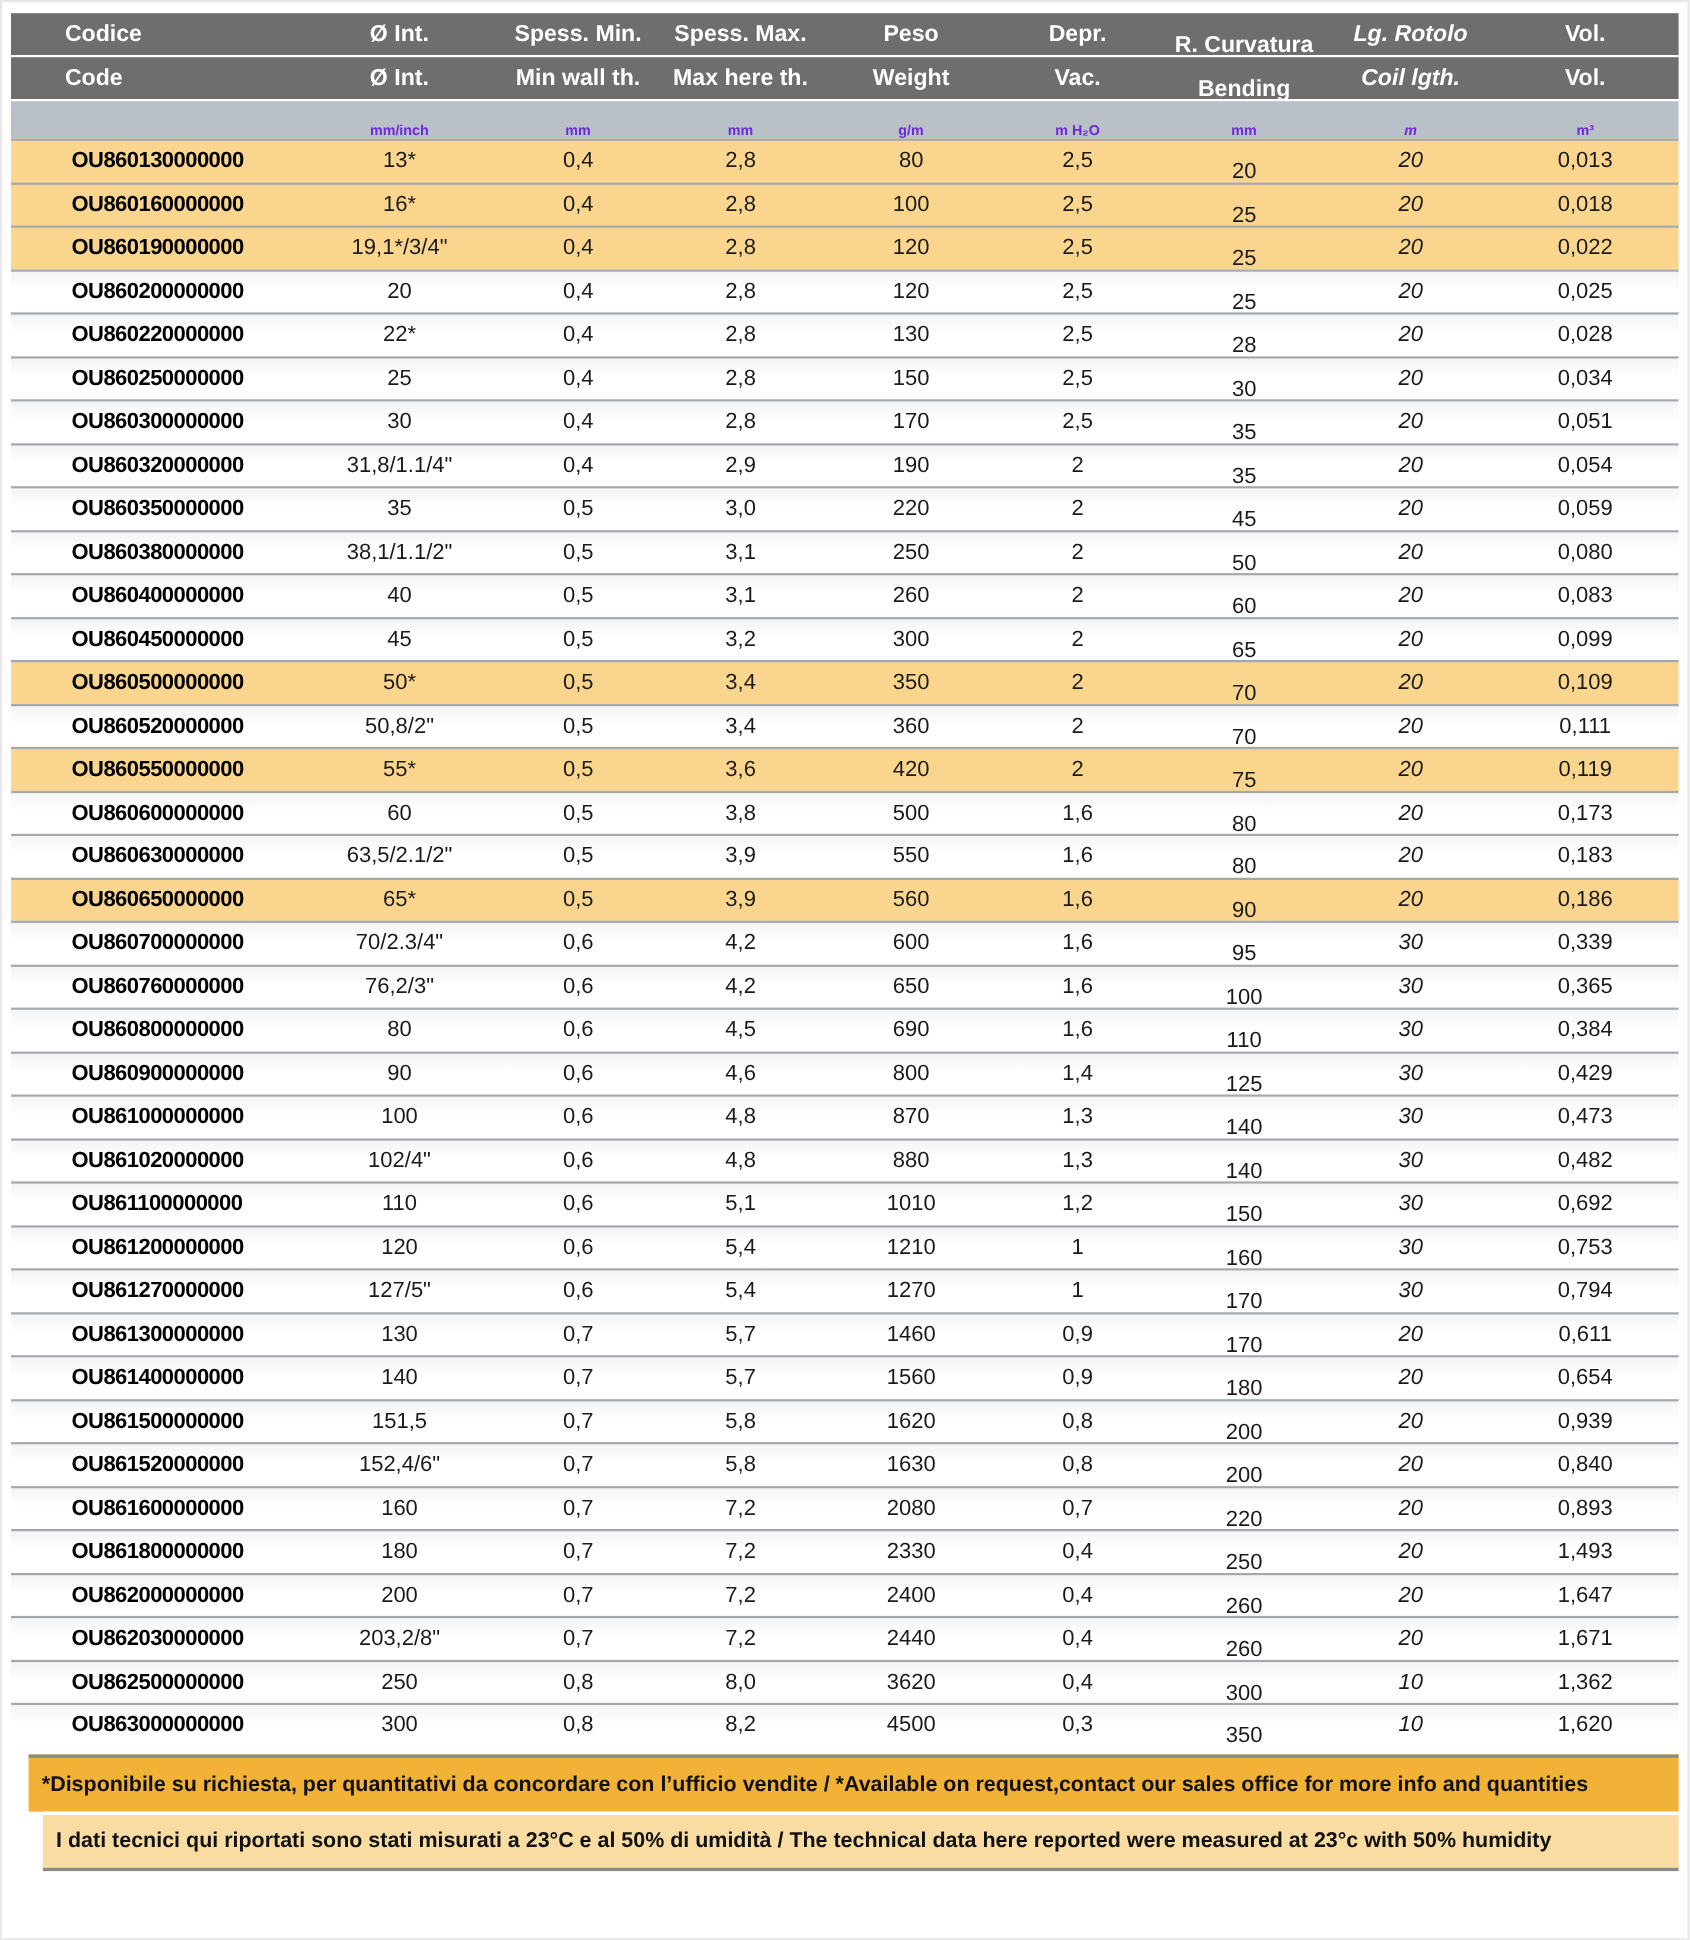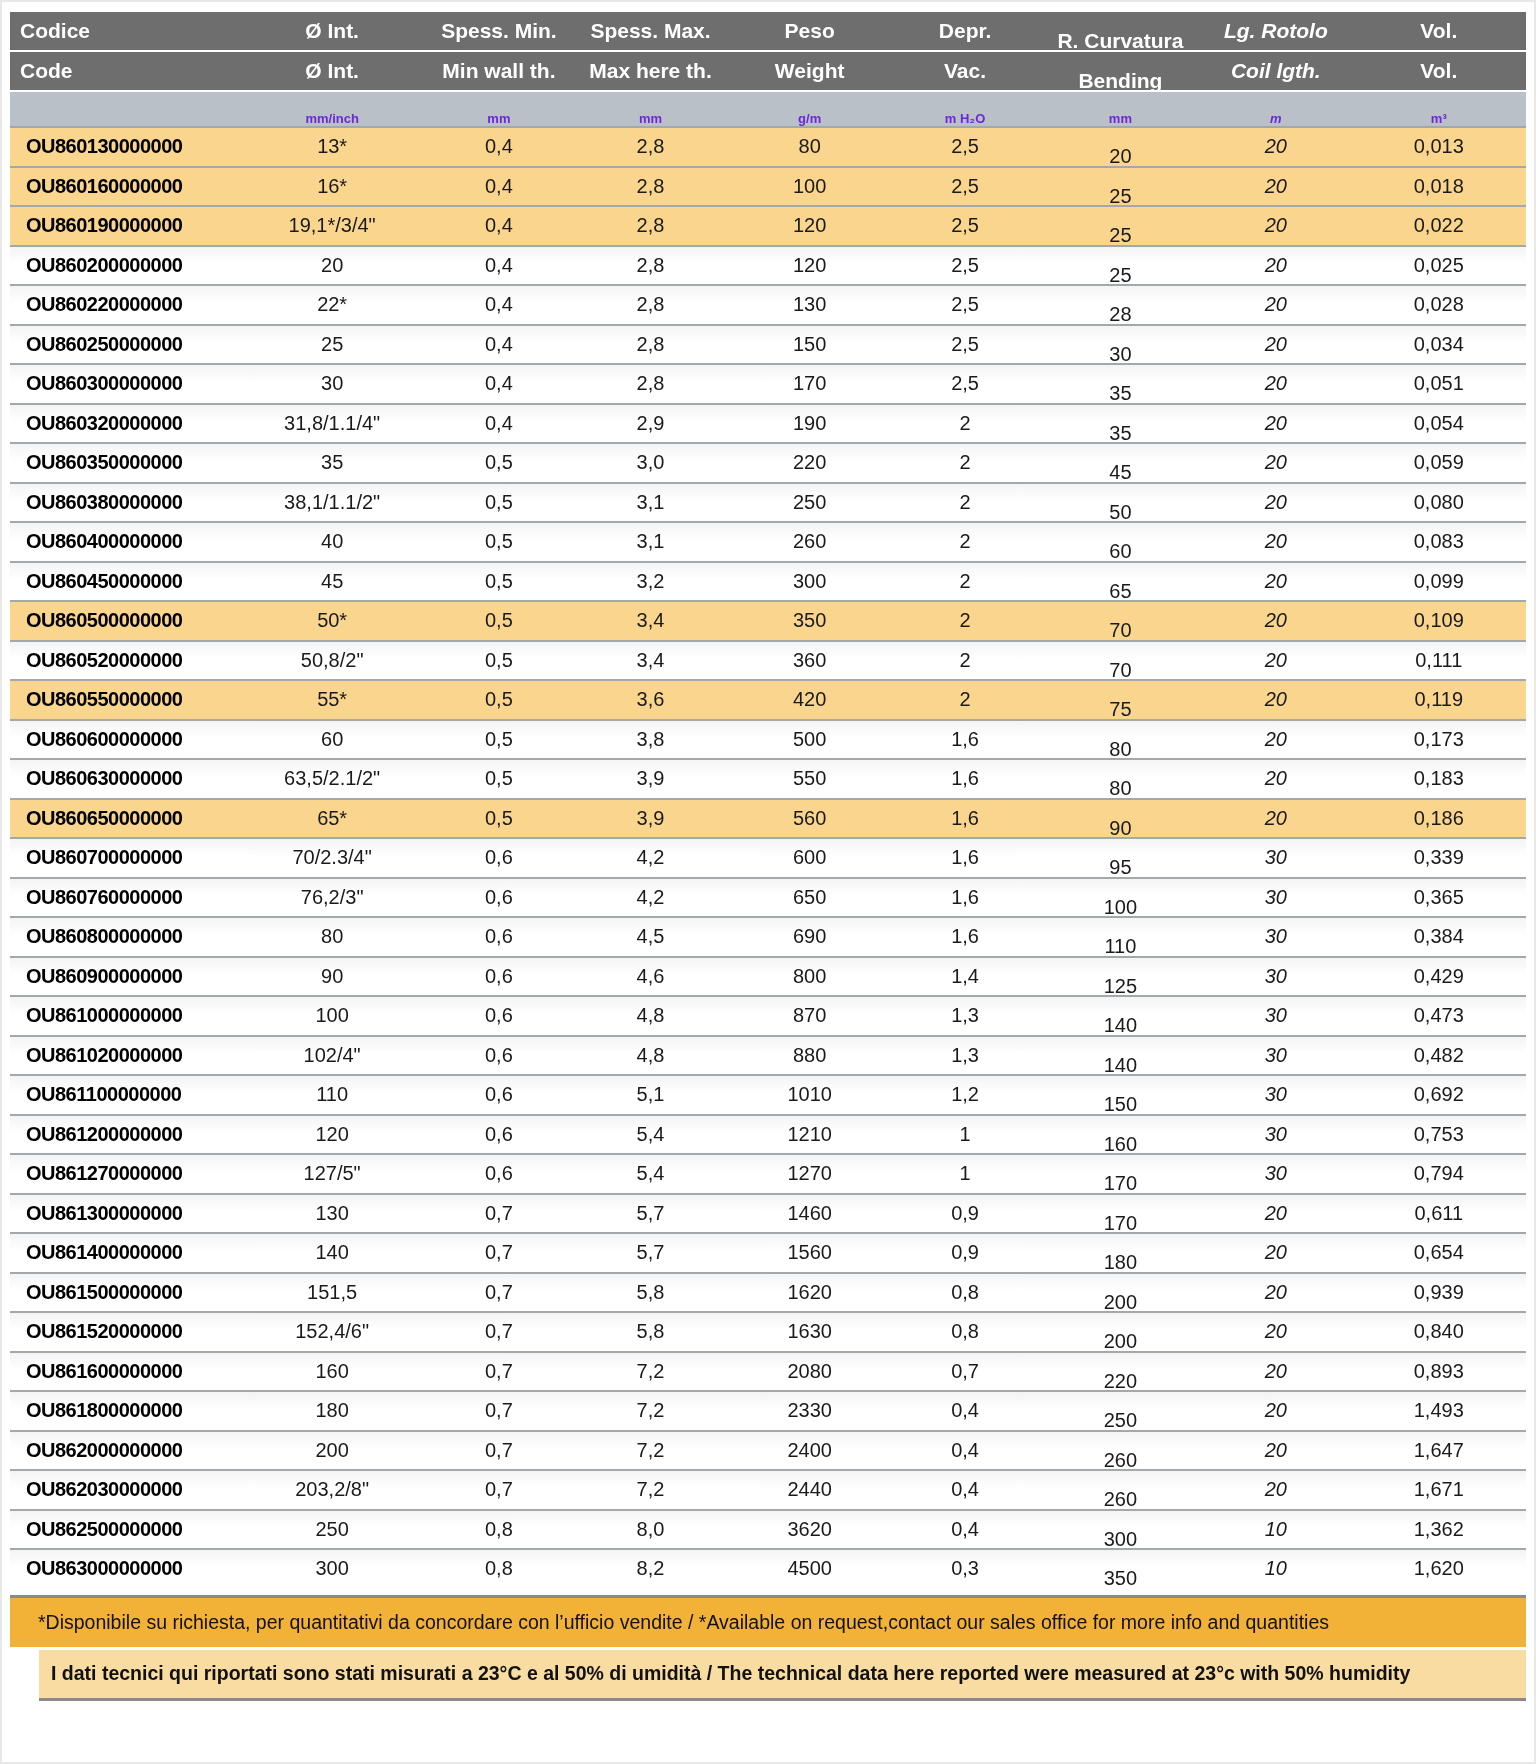--- a/index.html
+++ b/index.html
@@ -37,38 +37,38 @@
     box-sizing:border-box;
     border-top:2px solid #a3a8ad;
     background:linear-gradient(#f4f4f4,#ffffff 45%);
     font-size:20px;
   }
   .row.hl{
     background:var(--highlight-bg,#fad58e);
   }
   
   .cell{box-sizing:border-box;text-align:center;overflow:hidden;white-space:nowrap;}
-  .c0{width:15%;text-align:left;padding-left:10px;}
+  .c0{width:15%;text-align:left;padding-left:10px;margin-left:39px;}
   .c1{width:12.5%;}
   .c2{width:9.5%;}
   .c3{width:10.5%;}
   .c4{width:10.5%;}
   .c5{width:10%;}
   .c6{width:10.5%;margin-top:20px;}
   .c7{width:10%;font-style:italic;}
   .c8{width:11.5%;}
   .code{font-weight:700;letter-spacing:-0.5px;color:#000;padding-left:16px;}
   
   .note1{
     margin-top:7px;
     height:52px;display:flex;align-items:center;
     background:var(--note1-bg,#f2b237);
     border-top:3px solid #8a8a8a;
-    font-weight:400;font-size:19.5px;color:#111;
-    padding-left:28px;box-sizing:border-box;
+    font-weight:700;font-size:19.5px;color:#111;
+    padding-left:12px;box-sizing:border-box;margin-left:16px;
   }
   .note2{
     height:54px;display:flex;align-items:center;
     background:var(--note2-bg,#f8dca1);
     border-top:3px solid #ffffff;
     border-bottom:3px solid #8a8a8a;
     font-weight:700;font-size:19.5px;color:#111;
     padding-left:12px;box-sizing:border-box;margin-left:29px;
   }
 </style>

